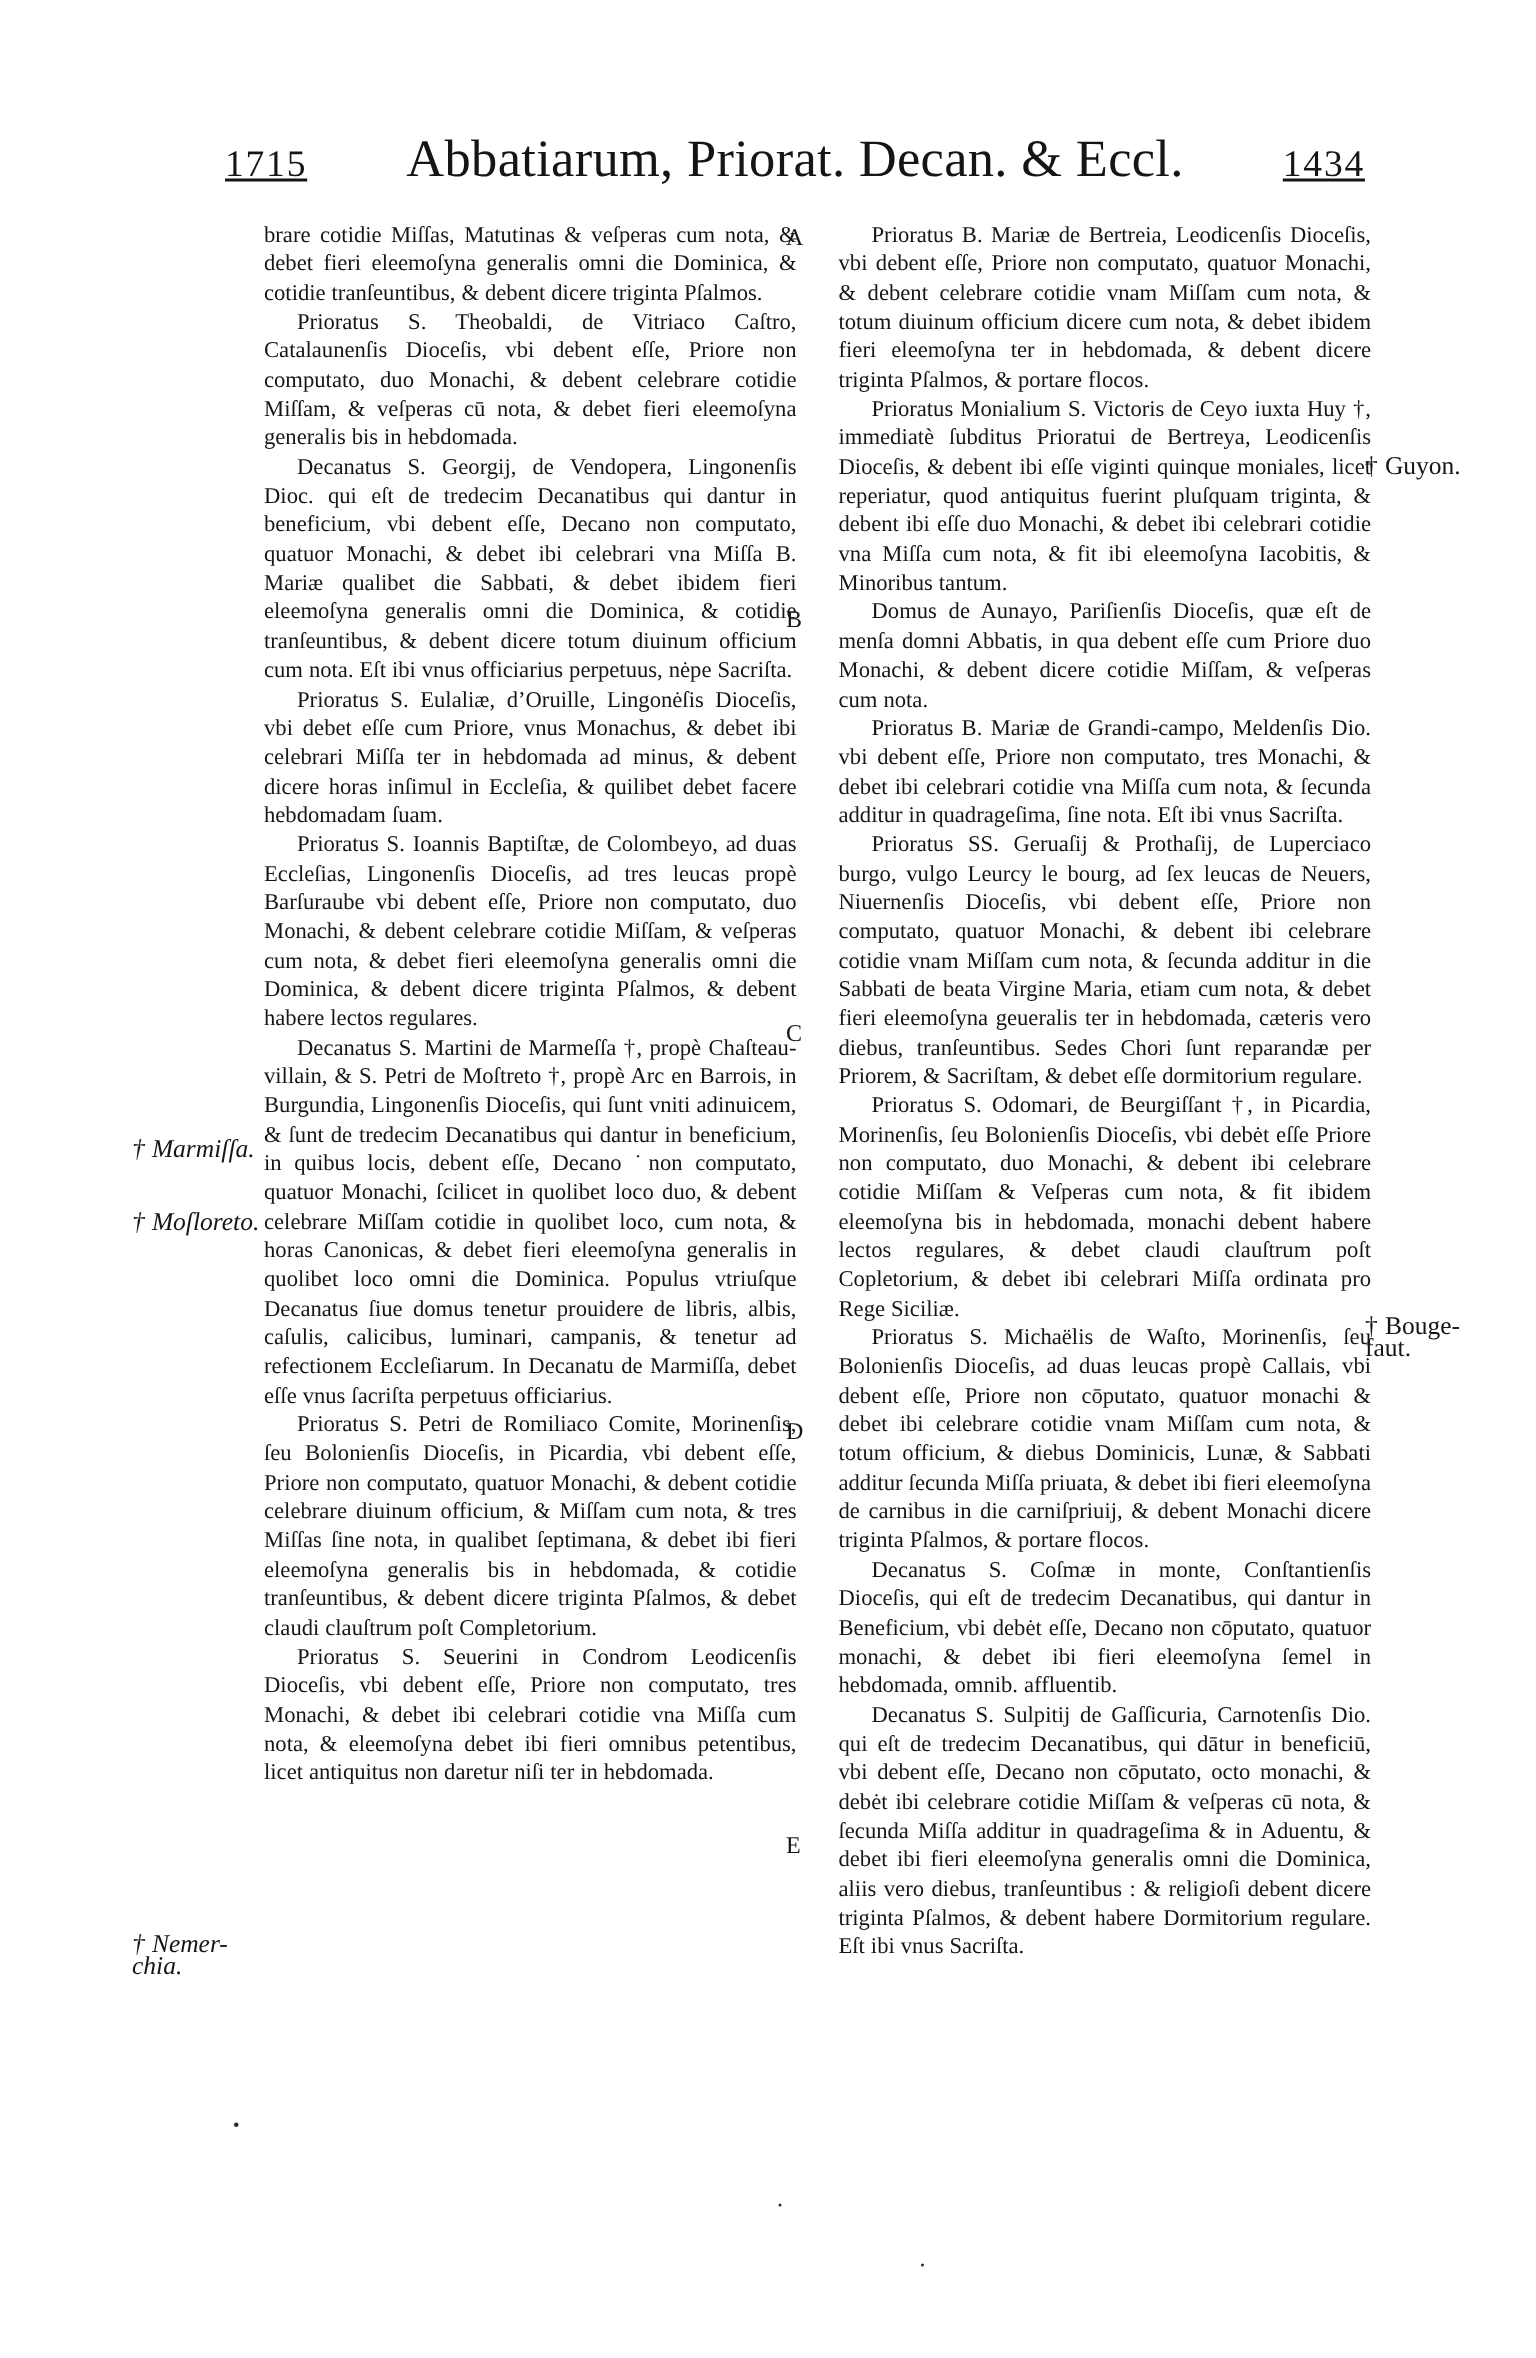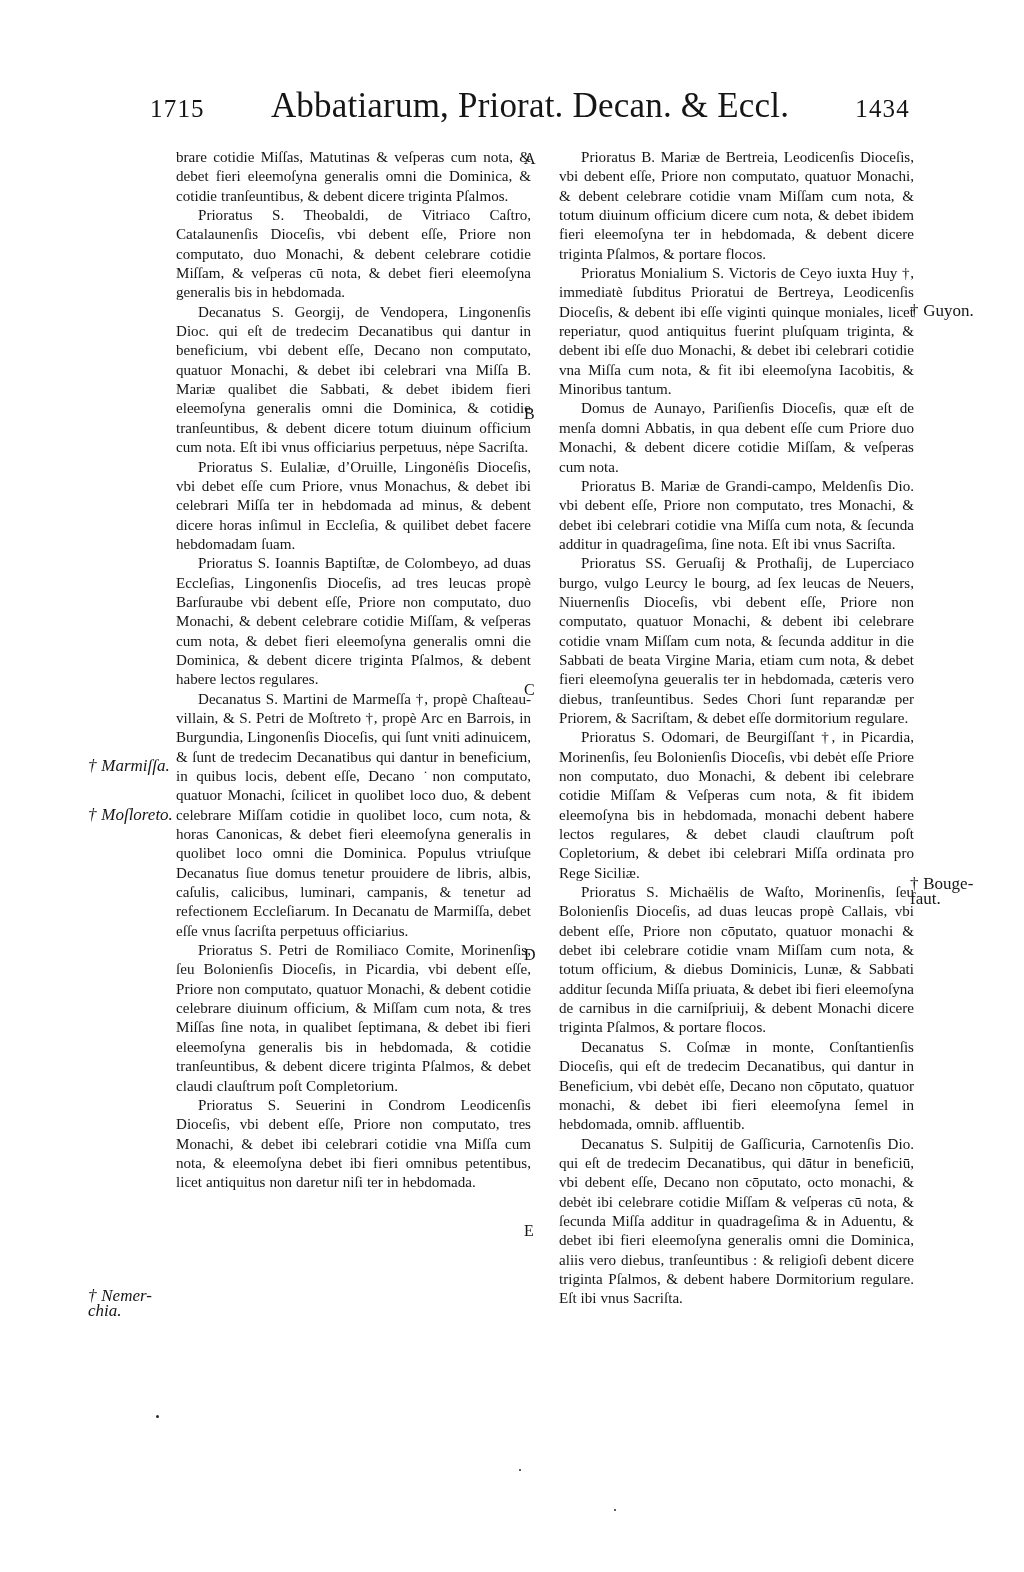--- a/index.html
+++ b/index.html
@@ -32,20 +32,21 @@
     width: 760px;
     height: 42px;
     display: flex;
     align-items: baseline;
     justify-content: space-between;
   }
   .folio {
     font-size: 25px;
     letter-spacing: 1.2px;
     font-family: "Liberation Serif", "DejaVu Serif", serif;
+    text-decoration: underline;
   }
   .head-title {
     font-size: 35px;
     letter-spacing: 0.2px;
     white-space: nowrap;
     margin-left: 18px;
     margin-right: 18px;
   }
 
   

